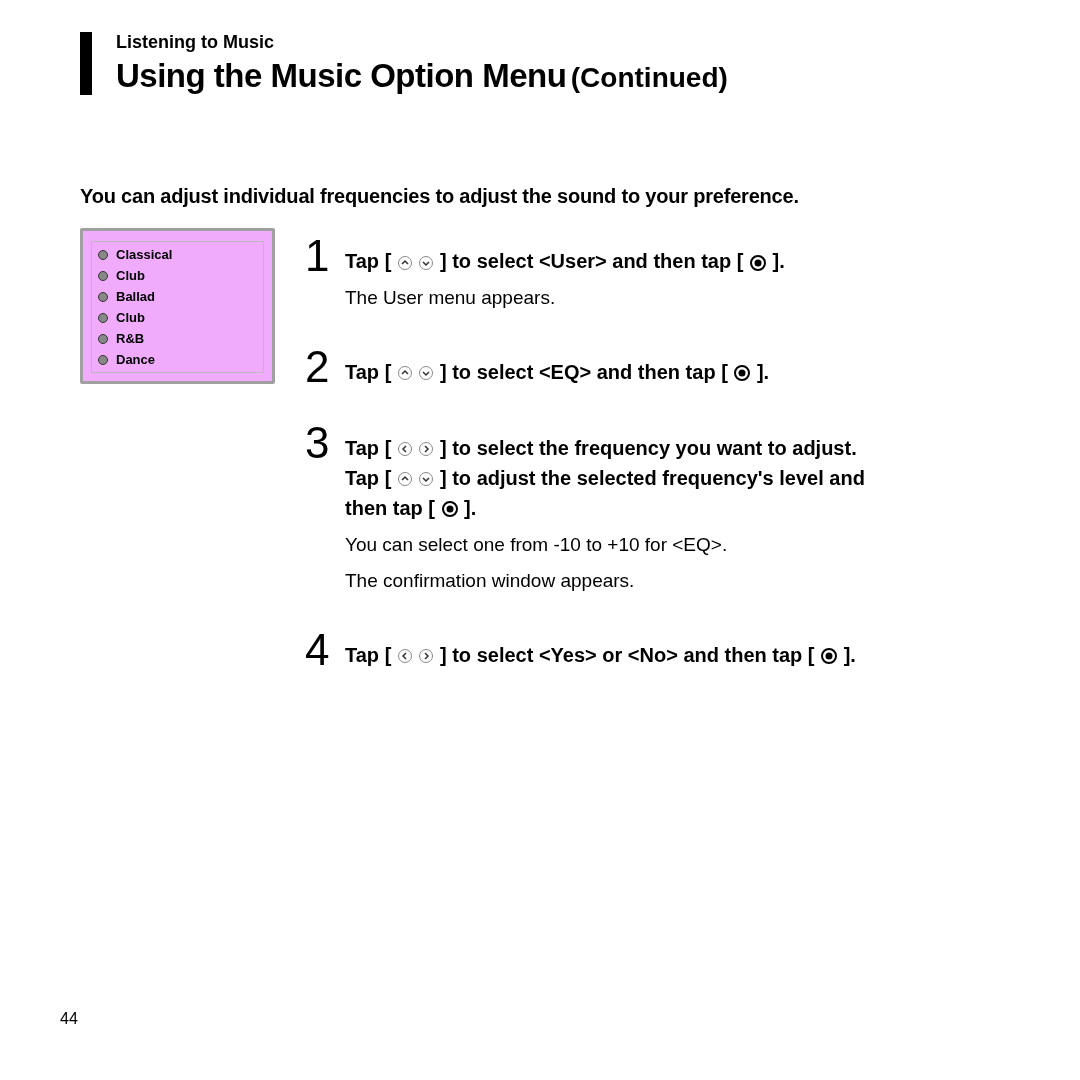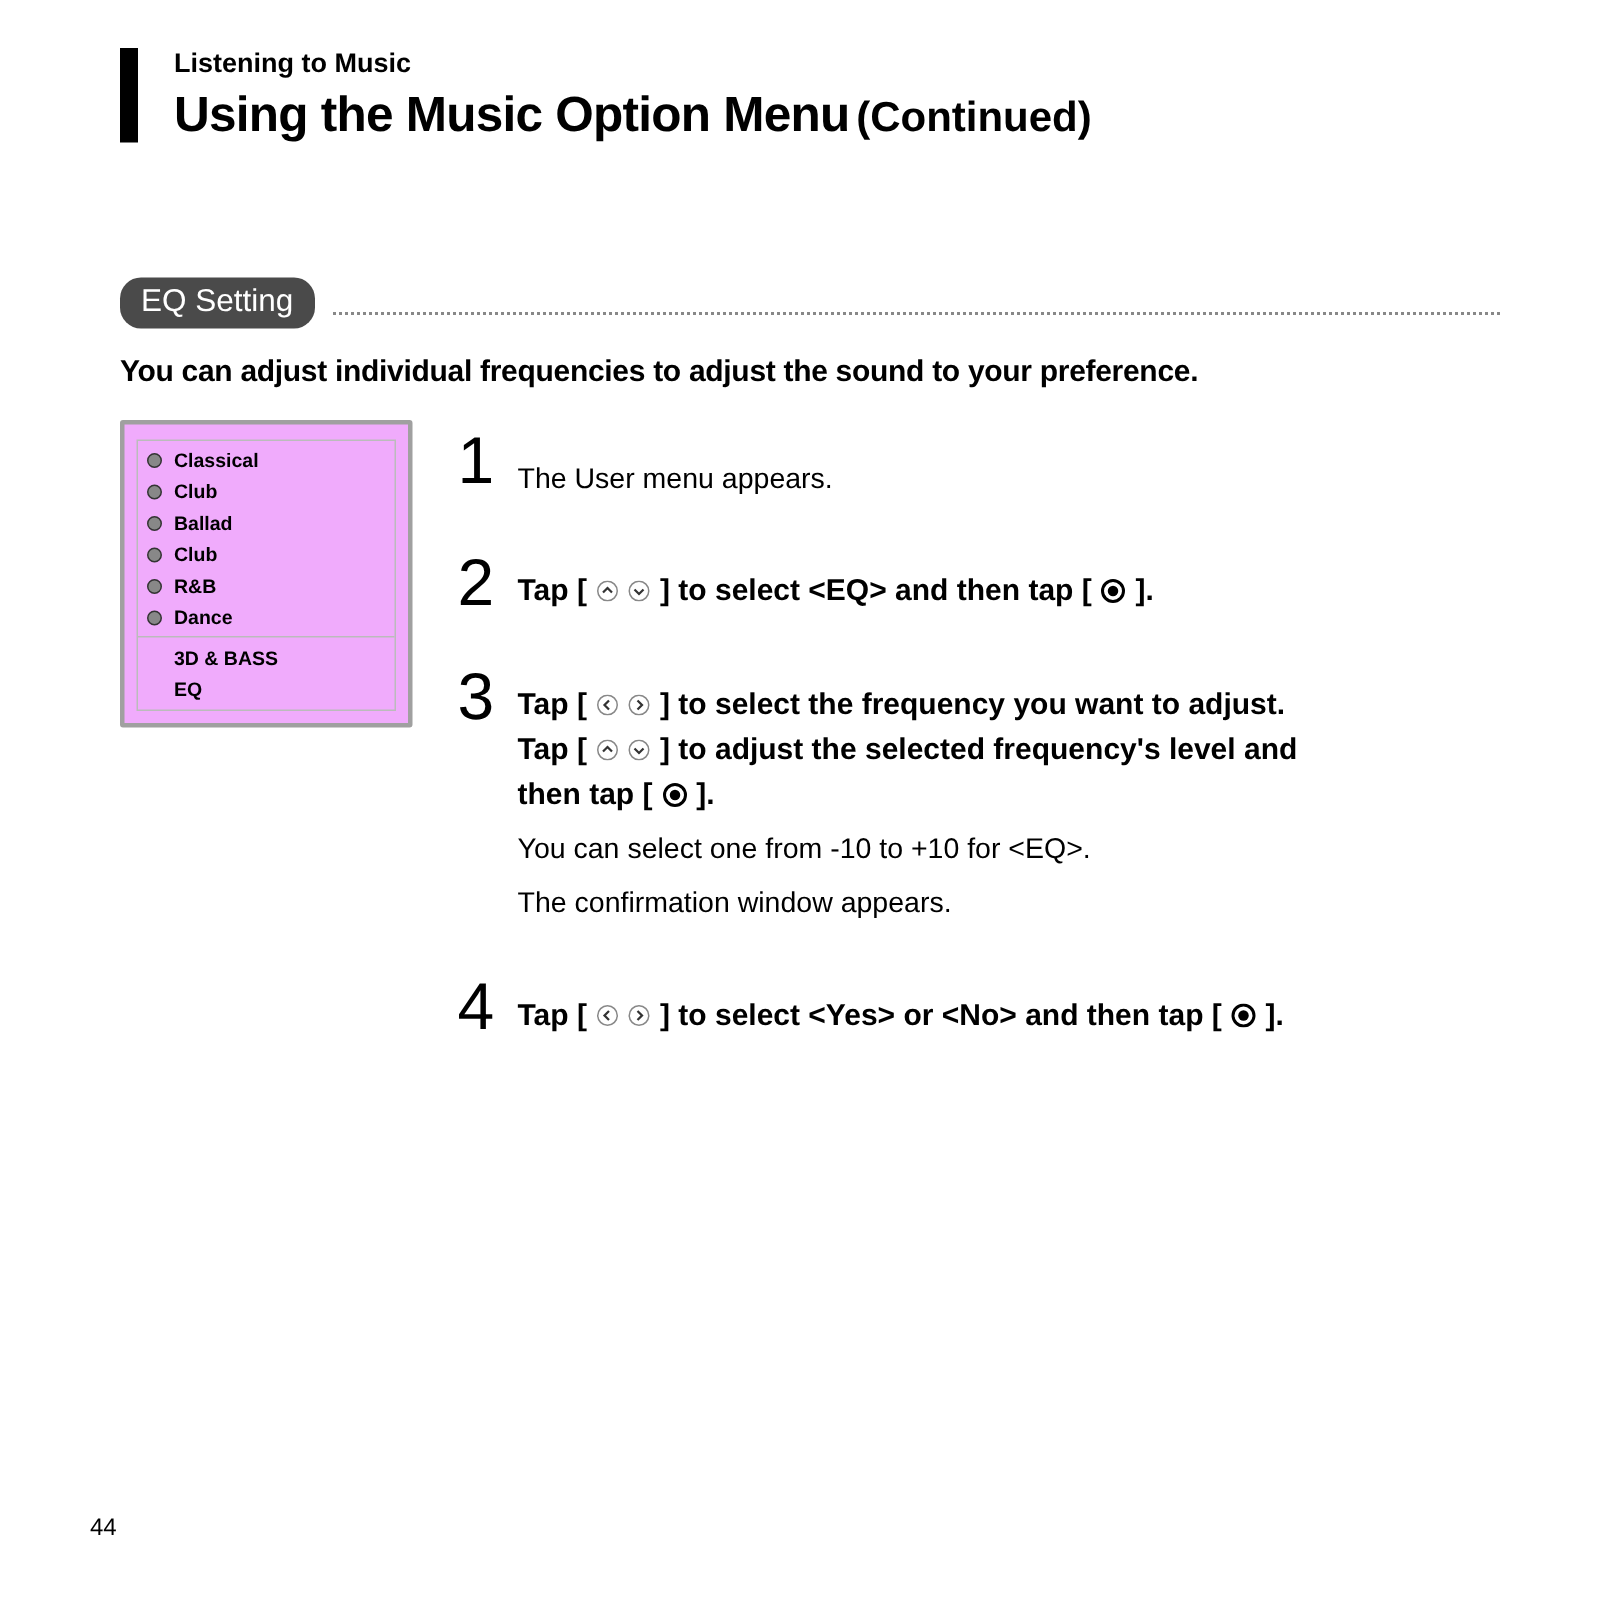--- a/index.html
+++ b/index.html
@@ -155,24 +155,20 @@
 
 <div class="page">
   <div class="title-bar">
     <div class="section-label">Listening to Music</div>
     <div>
       <span class="main-title">Using the Music Option Menu</span>
       <span class="title-sub">(Continued)</span>
     </div>
   </div>
 
-  <div class="badge-row">
-    <div class="badge">EQ Setting</div>
-    <div class="dots"></div>
-  </div>
 
   <div class="intro">You can adjust individual frequencies to adjust the sound to your preference.</div>
 
   <div class="content-row">
     <div class="device-screen">
       <div class="screen-inner">
         <div class="preset-list">
           <div class="preset-item">
               <span class="radio"></span>
               <span>Classical</span>
@@ -191,31 +187,37 @@
             </div>
           <div class="preset-item">
               <span class="radio"></span>
               <span>R&amp;B</span>
             </div>
           <div class="preset-item">
               <span class="radio"></span>
               <span>Dance</span>
             </div>
         </div>
-        <div class="sub-block">
-          <div class="sub-item">3D &amp; BASS</div>
-          <div class="sub-item">EQ</div>
-        </div>
       </div>
     </div>
 
     <div class="steps" id="steps">
         <div class="step">
           <div class="step-num">1</div>
           <div class="step-body">
+            <div class="step-bold">Tap [ <span class="icon"><svg width="16" height="14">
+                  <circle cx="8" cy="7" r="6.5" fill="none" stroke="#888" stroke-width="1"></circle>
+                  <path d="M5 8 L8 5 L11 8" fill="none" stroke="#333" stroke-width="1.5"></path>
+                </svg></span> <span class="icon"><svg width="16" height="14">
+                  <circle cx="8" cy="7" r="6.5" fill="none" stroke="#888" stroke-width="1"></circle>
+                  <path d="M5 6 L8 9 L11 6" fill="none" stroke="#333" stroke-width="1.5"></path>
+                </svg></span> ] to select &lt;User&gt; and then tap [ <span class="icon"><svg width="18" height="16">
+                  <circle cx="9" cy="8" r="7" fill="none" stroke="#000" stroke-width="2"></circle>
+                  <circle cx="9" cy="8" r="3.5" fill="#000"></circle>
+                </svg></span> ].</div>
             <div class="step-normal">The User menu appears.</div>
           </div>
         </div>
         <div class="step">
           <div class="step-num">2</div>
           <div class="step-body">
             <div class="step-bold">Tap [ <span class="icon"><svg width="16" height="14">
                   <circle cx="8" cy="7" r="6.5" fill="none" stroke="#888" stroke-width="1"></circle>
                   <path d="M5 8 L8 5 L11 8" fill="none" stroke="#333" stroke-width="1.5"></path>
                 </svg></span> <span class="icon"><svg width="16" height="14">

